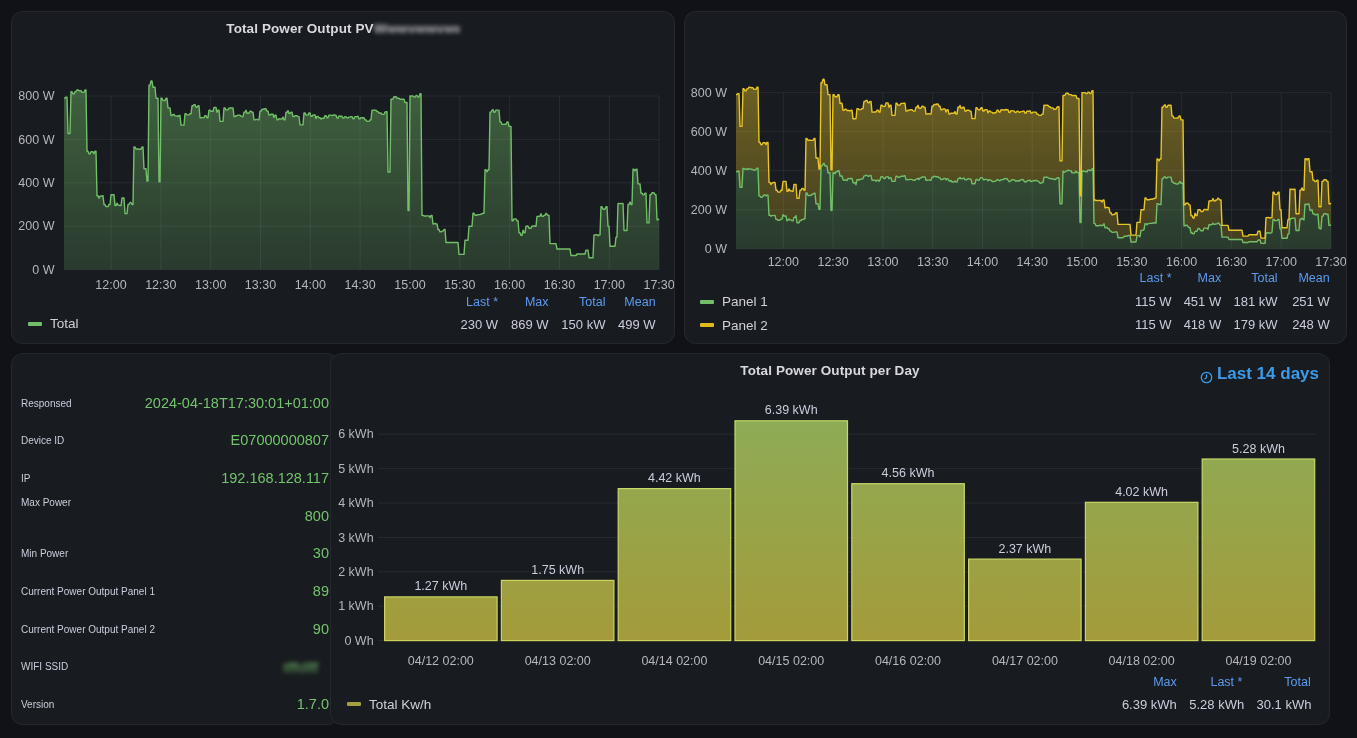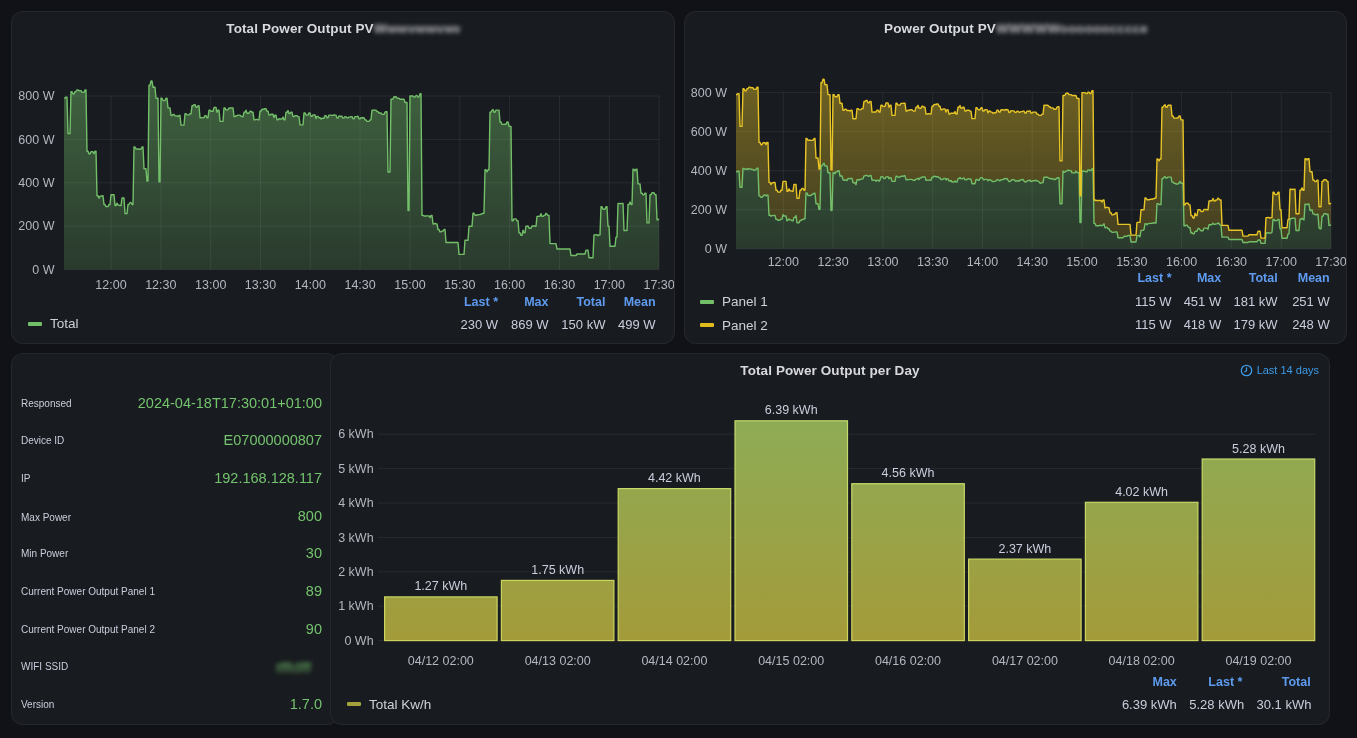--- a/index.html
+++ b/index.html
@@ -2,24 +2,24 @@
 <html><head><meta charset="utf-8"><style>
 * { margin:0; padding:0; box-sizing:border-box; }
 html,body { width:1357px; height:738px; background:#111217; overflow:hidden;
   font-family:"Liberation Sans", sans-serif; }
 body { opacity:0.999; }
 .panel { position:absolute; background:#181b1f; border:1px solid rgba(204,204,220,0.07); border-radius:12px; overflow:hidden; }
 .ptitle { position:absolute; width:100%; text-align:center; font-weight:bold; font-size:13.5px; color:#d8d9e0; letter-spacing:0.1px; }
 .blurt { filter:blur(2px); opacity:0.8; }
 .leg { position:absolute; display:flex; align-items:center; font-size:13.5px; color:#d0d1d8; height:16px; }
 .sw { display:inline-block; width:14px; height:4px; border-radius:1px; margin-right:8px; }
-.sh { position:absolute; font-size:12.5px; font-weight:bold; color:#5e9bf0; transform:translate(0,-50%); text-align:center; }
+.sh { position:absolute; font-size:12.5px; font-weight:normal; color:#5e9bf0; transform:translate(0,-50%); text-align:center; }
 .sv { position:absolute; font-size:13px; color:#ccccdc; transform:translate(0,-50%); text-align:right; }
 .row-l { position:absolute; left:9px; font-size:10px; color:#ccccdc; transform:translate(0,-50%); }
-.row-v { position:absolute; right:16px; font-size:14.5px; font-weight:500; color:#74c36e; transform:translate(0,-50%); }
+.row-v { position:absolute; right:9px; font-size:14.5px; font-weight:500; color:#74c36e; transform:translate(0,-50%); }
 </style></head><body>
 
 <div class="panel" style="left:11px;top:11px;width:664px;height:333px">
   <div class="ptitle" style="top:9px">Total Power Output PV<span class="blurt" style="display:inline-block;width:86px;overflow:hidden;vertical-align:bottom;white-space:nowrap">Wwwvwwvwwwee</span></div>
   <svg width="664" height="333" viewBox="0 0 664 333" style="position:absolute;left:0;top:0">
       <defs>
         <linearGradient id="gfill1" gradientUnits="userSpaceOnUse" x1="0" y1="80" x2="0" y2="257.6">
           <stop offset="0" stop-color="#73bf69" stop-opacity="0.42"></stop>
           <stop offset="1" stop-color="#73bf69" stop-opacity="0.19"></stop>
         </linearGradient>
@@ -70,21 +70,20 @@
     <div class="sh" style="right:125.5px;top:289.7px">Max</div>
     <div class="sh" style="right:68.6px;top:289.7px">Total</div>
     <div class="sh" style="right:18.4px;top:289.7px">Mean</div>
   <div class="sv" style="right:176px;top:312.3px">230 W</div>
   <div class="sv" style="right:125.5px;top:312.3px">869 W</div>
   <div class="sv" style="right:68.6px;top:312.3px">150 kW</div>
   <div class="sv" style="right:18.4px;top:312.3px">499 W</div>
 </div>
 
 <div class="panel" style="left:684px;top:11px;width:663px;height:333px">
-  <div class="ptitle" style="top:9px">Power Output PV<span class="blurt" style="display:inline-block;width:151px;overflow:hidden;vertical-align:bottom;white-space:nowrap">WWWWWoooooocccceegggyyy1</span></div>
   <svg width="663" height="333" viewBox="0 0 663 333" style="position:absolute;left:0;top:0">
       <defs>
         <linearGradient id="gfill2" gradientUnits="userSpaceOnUse" x1="0" y1="78" x2="0" y2="236.8">
           <stop offset="0" stop-color="#73bf69" stop-opacity="0.42"></stop>
           <stop offset="1" stop-color="#73bf69" stop-opacity="0.19"></stop>
         </linearGradient>
         <linearGradient id="yfill2" gradientUnits="userSpaceOnUse" x1="0" y1="78" x2="0" y2="236.8">
           <stop offset="0" stop-color="#e8c527" stop-opacity="0.40"></stop>
           <stop offset="1" stop-color="#e8c527" stop-opacity="0.20"></stop>
         </linearGradient>
@@ -148,37 +147,37 @@
   <div class="sv" style="right:16.3px;top:311.6px">248 W</div>
 </div>
 
 <div class="panel" style="left:11px;top:353px;width:328px;height:372px">
   <div class="row-l" style="top:48.5px">Responsed</div>
     <div class="row-v" style="top:48.5px">2024-04-18T17:30:01+01:00</div>
   <div class="row-l" style="top:86.2px">Device ID</div>
     <div class="row-v" style="top:86.2px">E07000000807</div>
   <div class="row-l" style="top:123.9px">IP</div>
     <div class="row-v" style="top:123.9px">192.168.128.117</div>
-  <div class="row-l" style="top:163px">Max Power</div>
+  <div class="row-l" style="top:148px">Max Power</div>
     <div class="row-v" style="top:161.6px">800</div>
   <div class="row-l" style="top:199.3px">Min Power</div>
     <div class="row-v" style="top:199.3px">30</div>
   <div class="row-l" style="top:237px">Current Power Output Panel 1</div>
     <div class="row-v" style="top:237px">89</div>
   <div class="row-l" style="top:274.7px">Current Power Output Panel 2</div>
     <div class="row-v" style="top:274.7px">90</div>
   <div class="row-l" style="top:312.4px">WIFI SSID</div>
     <div class="row-v blurt" style="top:312.4px;width:46px;height:13px;overflow:hidden;color:#74c36e">tfffdfff</div>
   <div class="row-l" style="top:350.1px">Version</div>
     <div class="row-v" style="top:350.1px">1.7.0</div>
 </div>
 
 <div class="panel" style="left:330px;top:353px;width:1000px;height:372px">
   <div class="ptitle" style="top:9px">Total Power Output per Day</div>
-  <div style="position:absolute;right:10px;top:10px;display:flex;align-items:flex-start;color:#3c9be8;font-size:11px;font-weight:400">
+  <div style="position:absolute;right:10px;top:10px;display:flex;align-items:flex-end;color:#3c9be8;font-size:17px;font-weight:700">
     <svg width="13" height="13" viewBox="0 0 15 15" style="margin-right:4px">
         <circle cx="7.5" cy="7.5" r="6" fill="none" stroke="#3c9be8" stroke-width="1.5"></circle>
         <path d="M7.5 4.4 V7.8 L5.7 9" fill="none" stroke="#3c9be8" stroke-width="1.5" stroke-linecap="round"></path>
       </svg>
     Last 14 days</div>
   <svg width="1000" height="372" viewBox="0 0 1000 372" style="position:absolute;left:0;top:0">
       <defs>
         <linearGradient id="bgrad" gradientUnits="userSpaceOnUse" x1="0" y1="286.6" x2="0" y2="60">
           <stop offset="0" stop-color="#a49b3a"></stop>
           <stop offset="1" stop-color="#8dac56"></stop>

